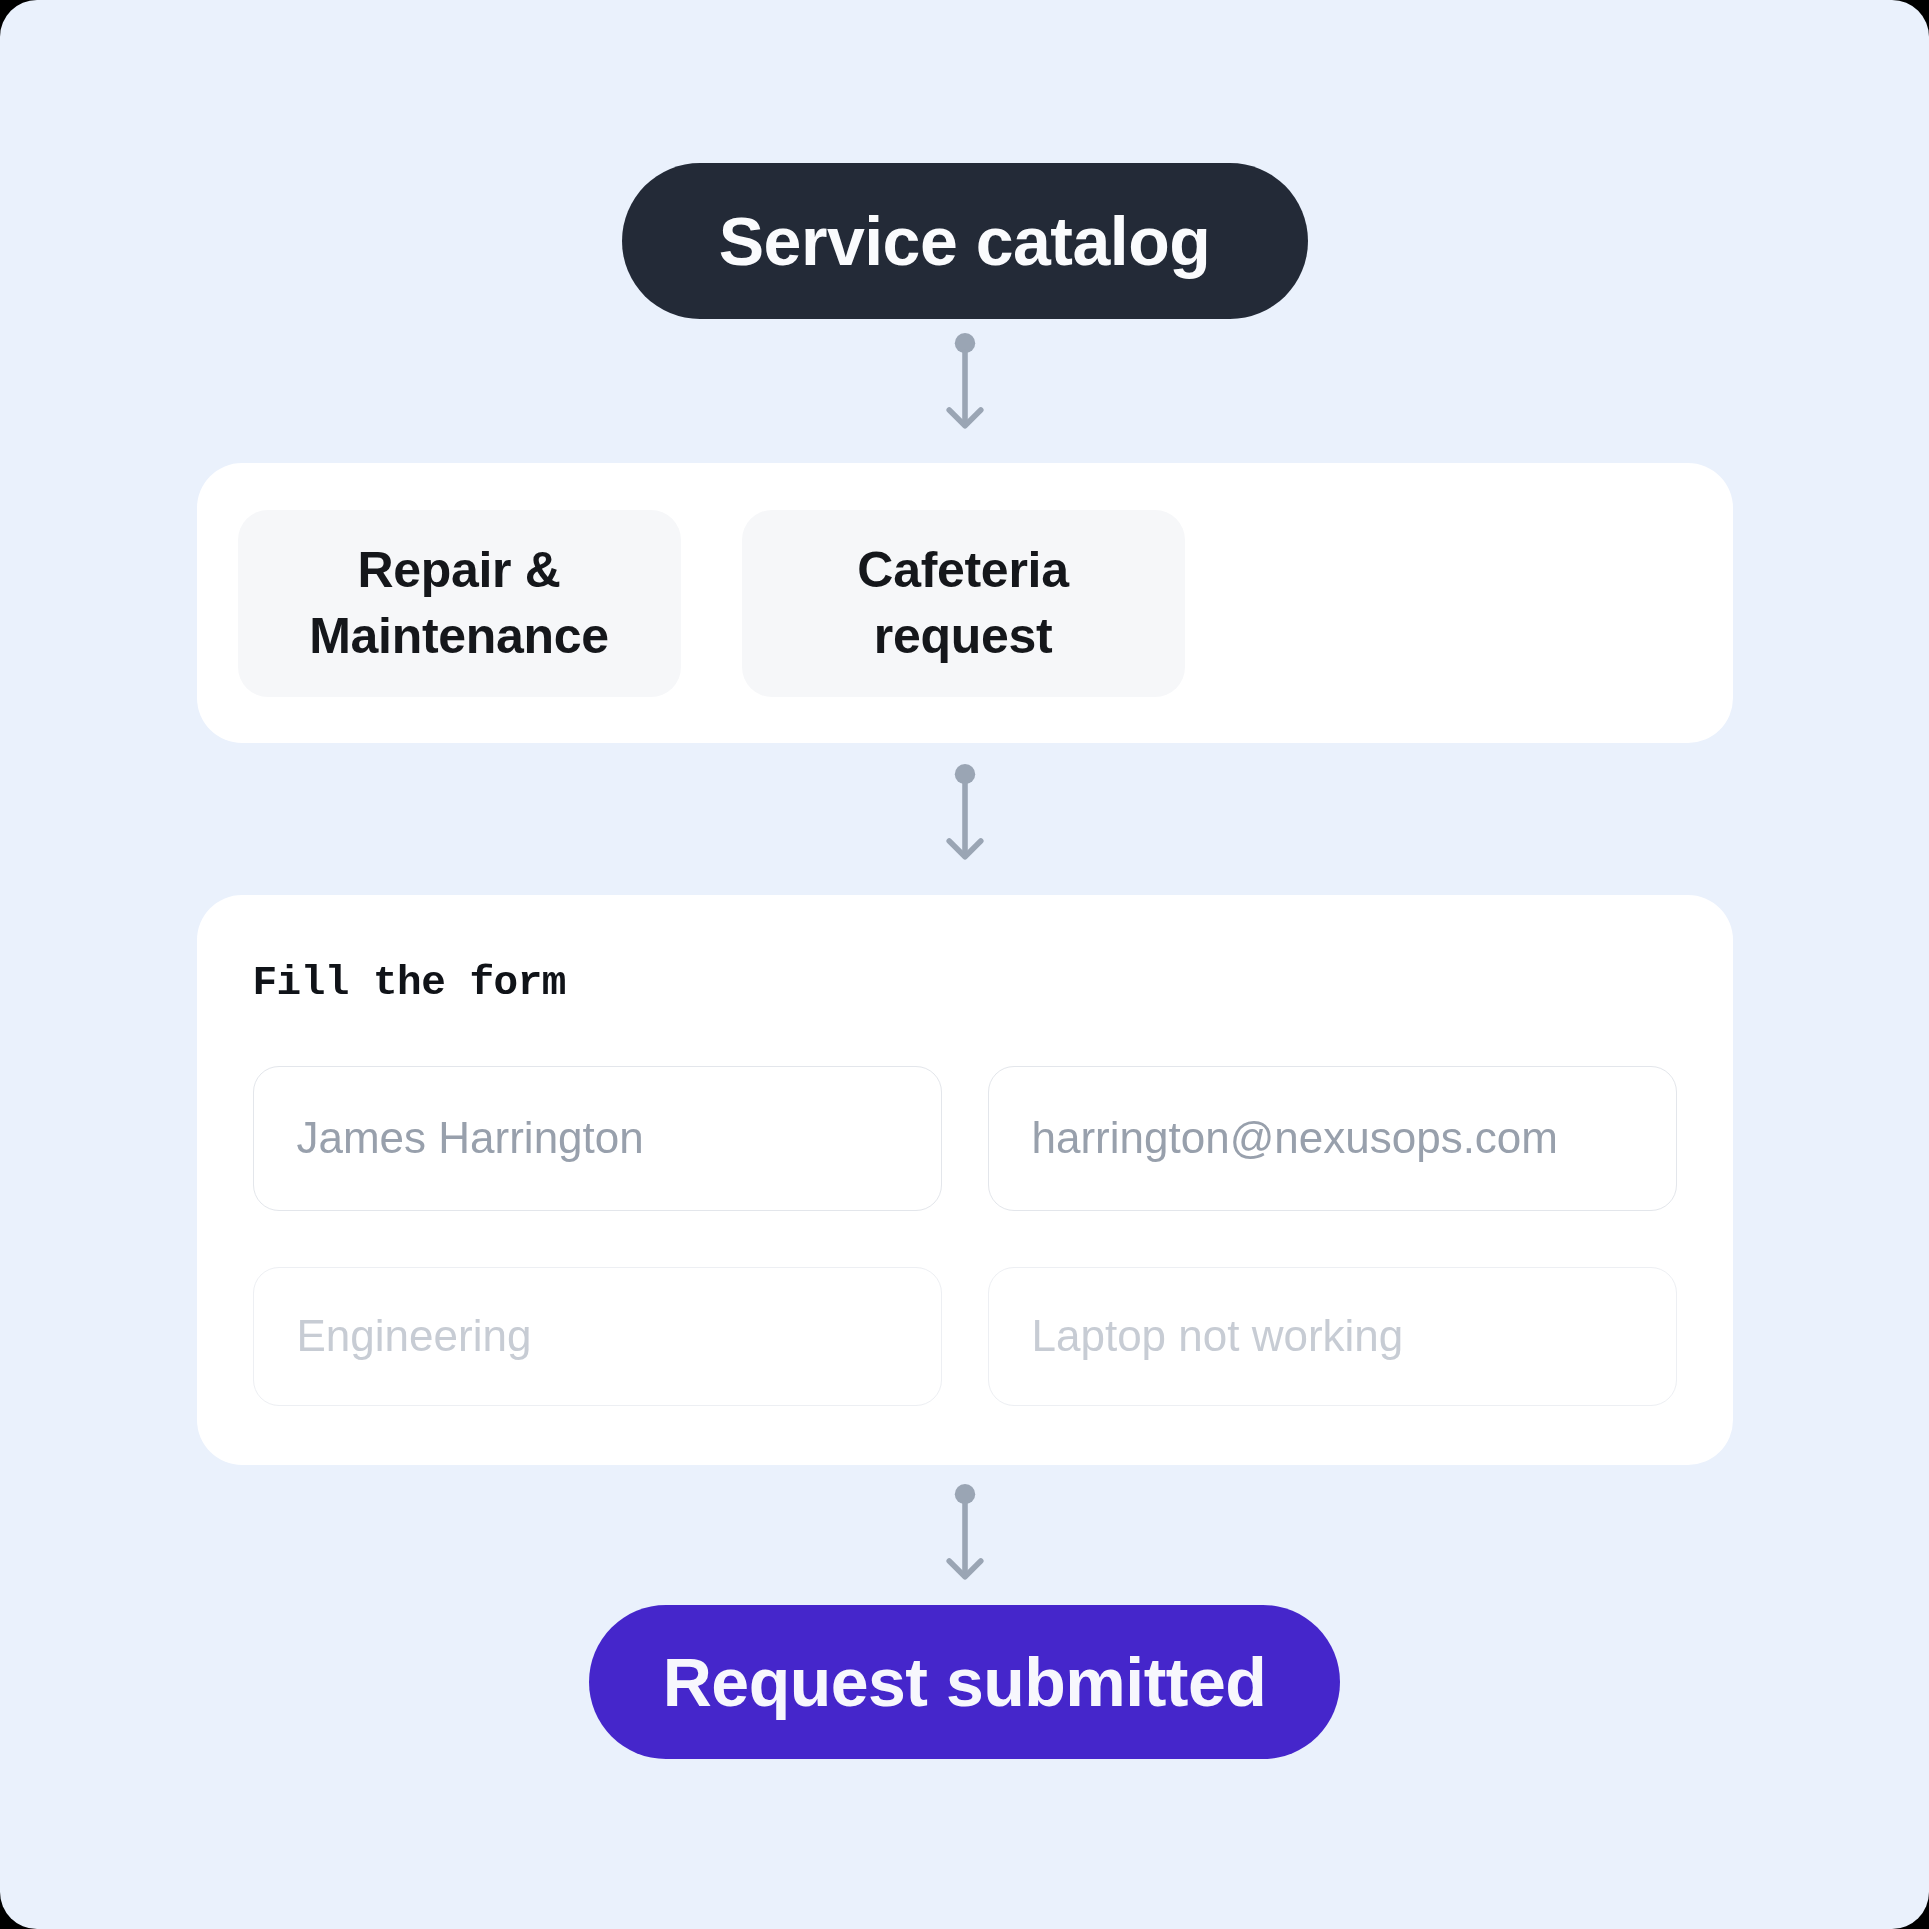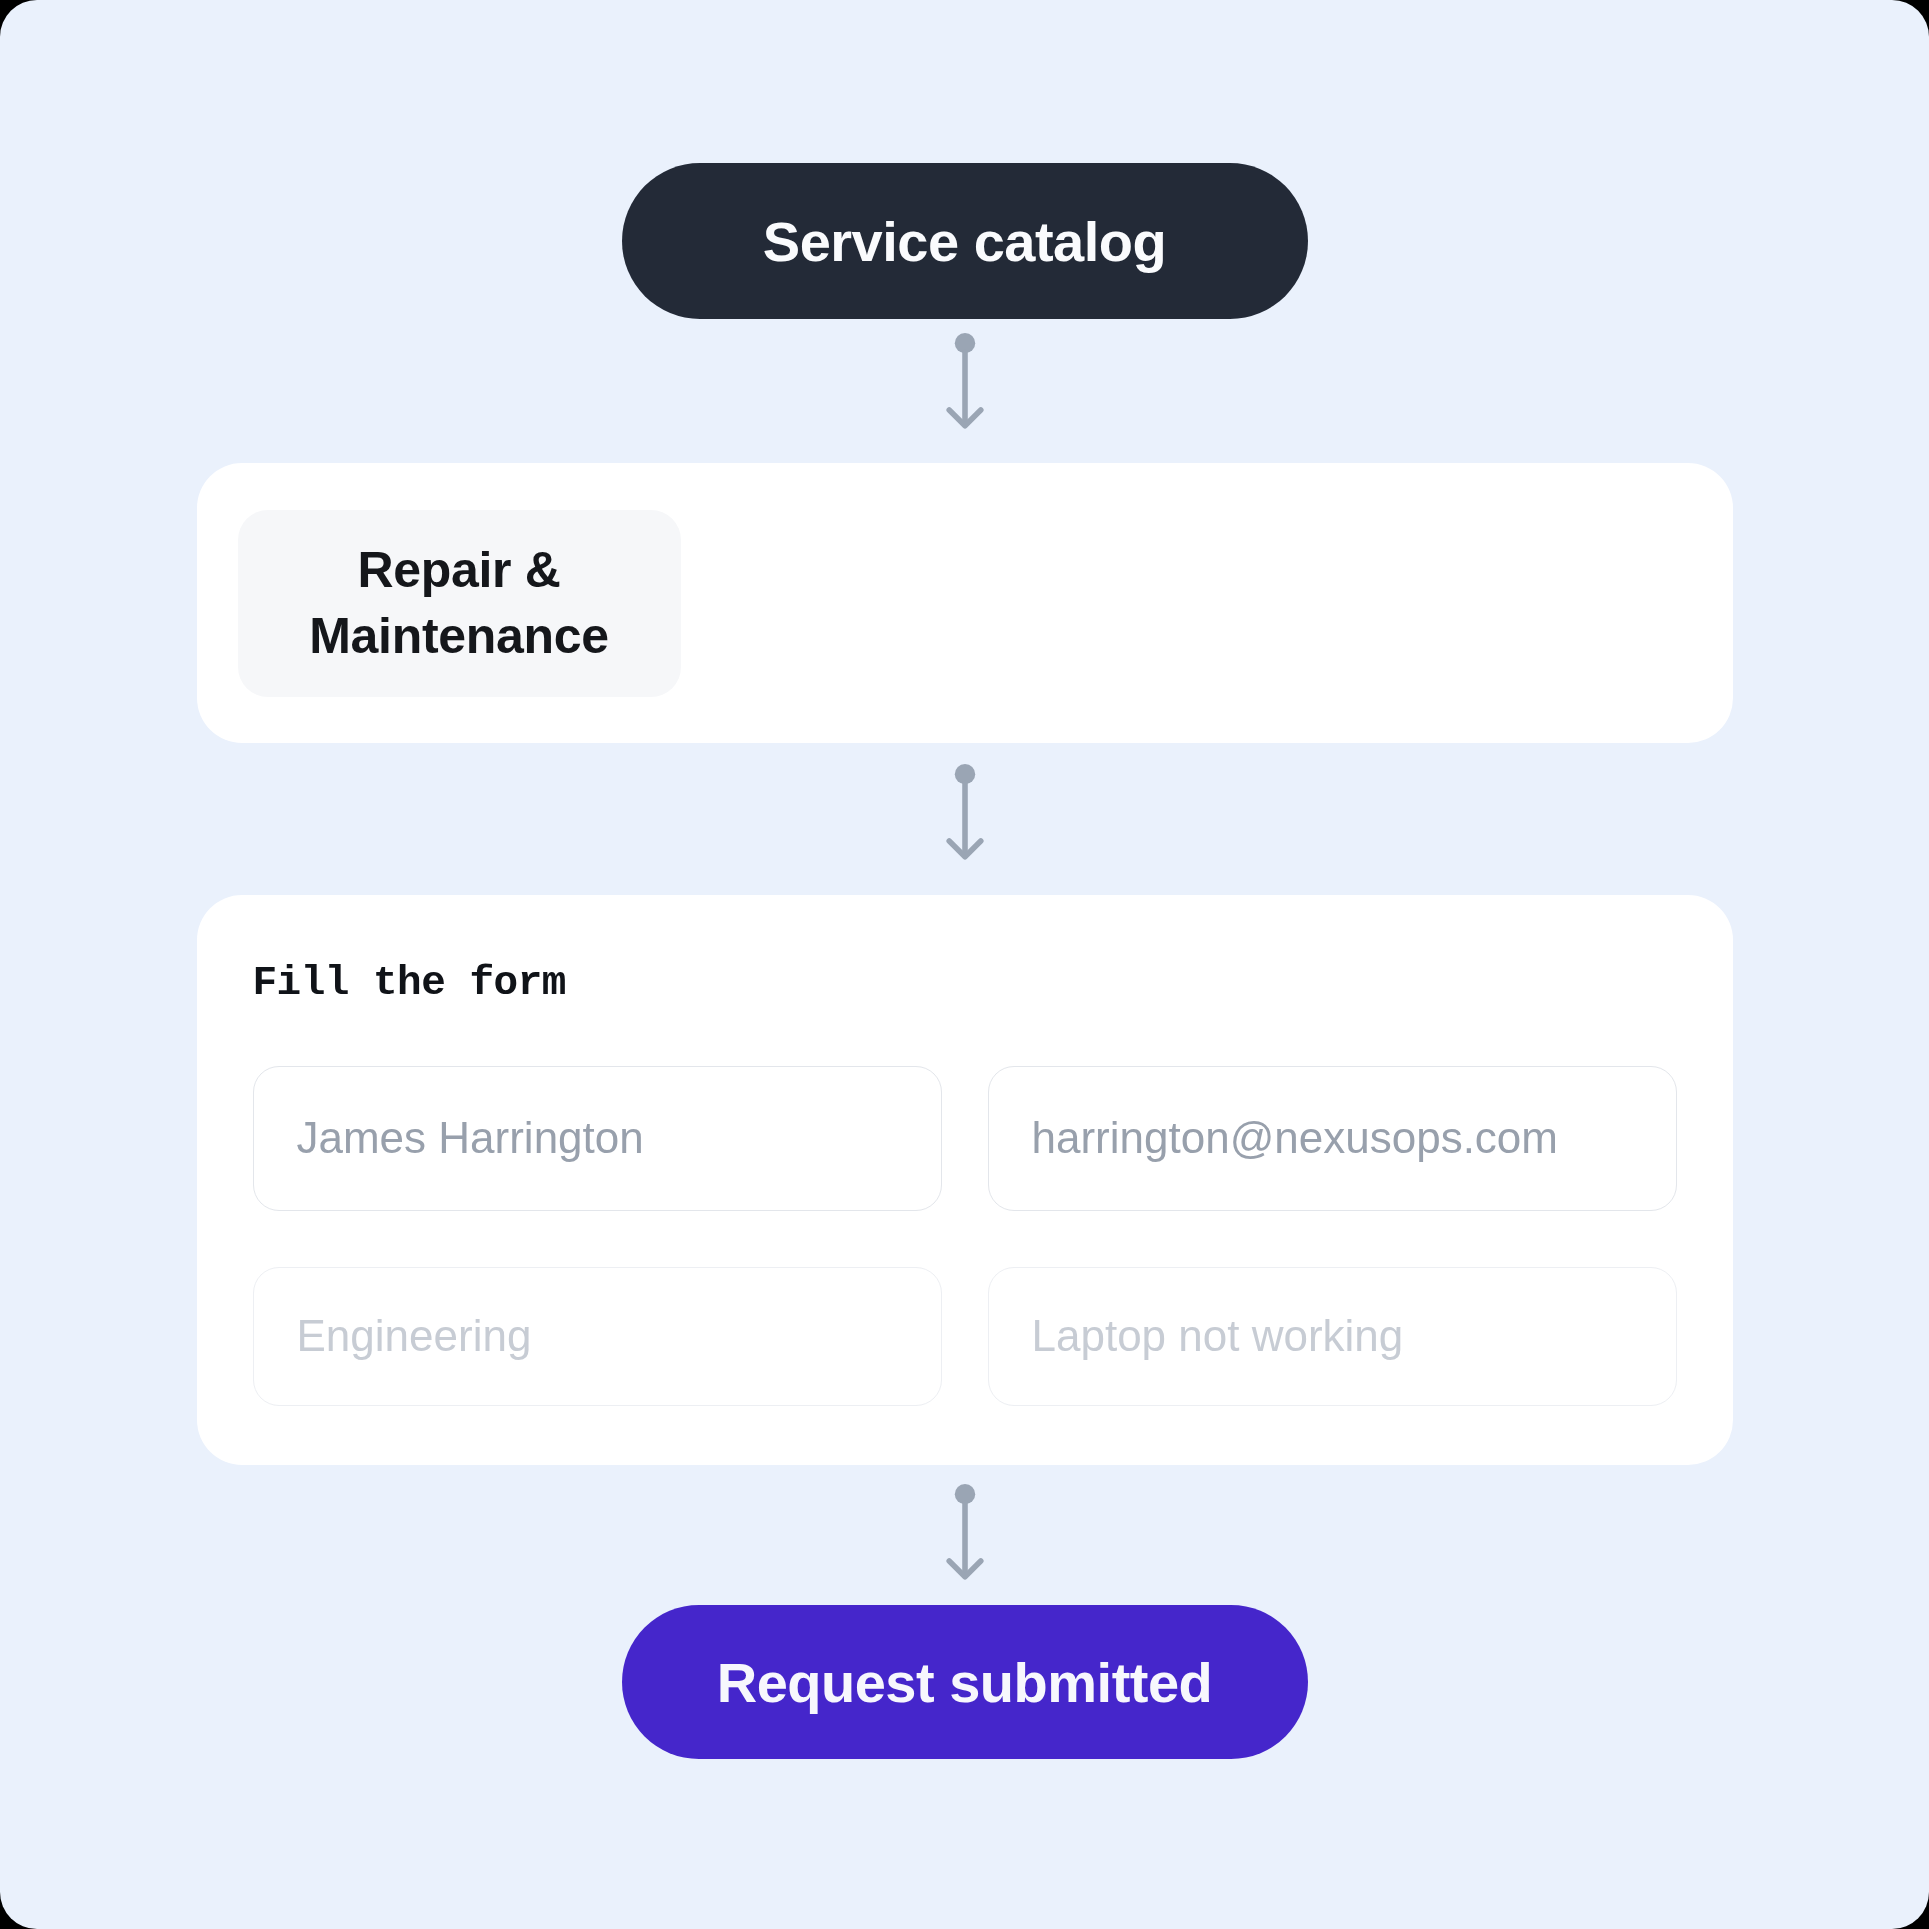--- a/index.html
+++ b/index.html
@@ -26,21 +26,21 @@
   
   .node {
     min-width: 686px;
     height: 156px;
     border-radius: 78px;
     display: flex;
     align-items: center;
     justify-content: center;
     box-sizing: border-box;
     padding: 8px 74px;
-    font-size: 56px;
+    font-size: 68px;
     font-weight: 700;
     letter-spacing: -0.5px;
   }
   .node-start {
     background: #232a37;
     color: #fafbfd;
   }
   .node-end {
     background: #4526cb;
     color: #f7f7fd;
@@ -146,20 +146,24 @@
       <circle cx="30" cy="12" r="11" fill="#9aa5b4"></circle>
       <line x1="30" y1="22" x2="30" y2="98" stroke="#9aa5b4" stroke-width="6" stroke-linecap="round"></line>
       <polyline points="13,84 30,101 47,84" fill="none" stroke="#9aa5b4" stroke-width="6" stroke-linecap="round" stroke-linejoin="round"></polyline>
     </svg>
 
     <div class="card card-catalog">
       <div class="tile">
         <span class="tile-label">Repair &amp;
 Maintenance</span>
       </div>
+      <div class="tile">
+        <span class="tile-label">Cafeteria
+request</span>
+      </div>
     </div>
 
     <svg class="arrow a2" width="56" height="104" viewBox="0 0 60 112" aria-hidden="true">
       <circle cx="30" cy="12" r="11" fill="#9aa5b4"></circle>
       <line x1="30" y1="22" x2="30" y2="98" stroke="#9aa5b4" stroke-width="6" stroke-linecap="round"></line>
       <polyline points="13,84 30,101 47,84" fill="none" stroke="#9aa5b4" stroke-width="6" stroke-linecap="round" stroke-linejoin="round"></polyline>
     </svg>
 
     <div class="card card-form">
       <div class="form-title">Fill the form</div>

